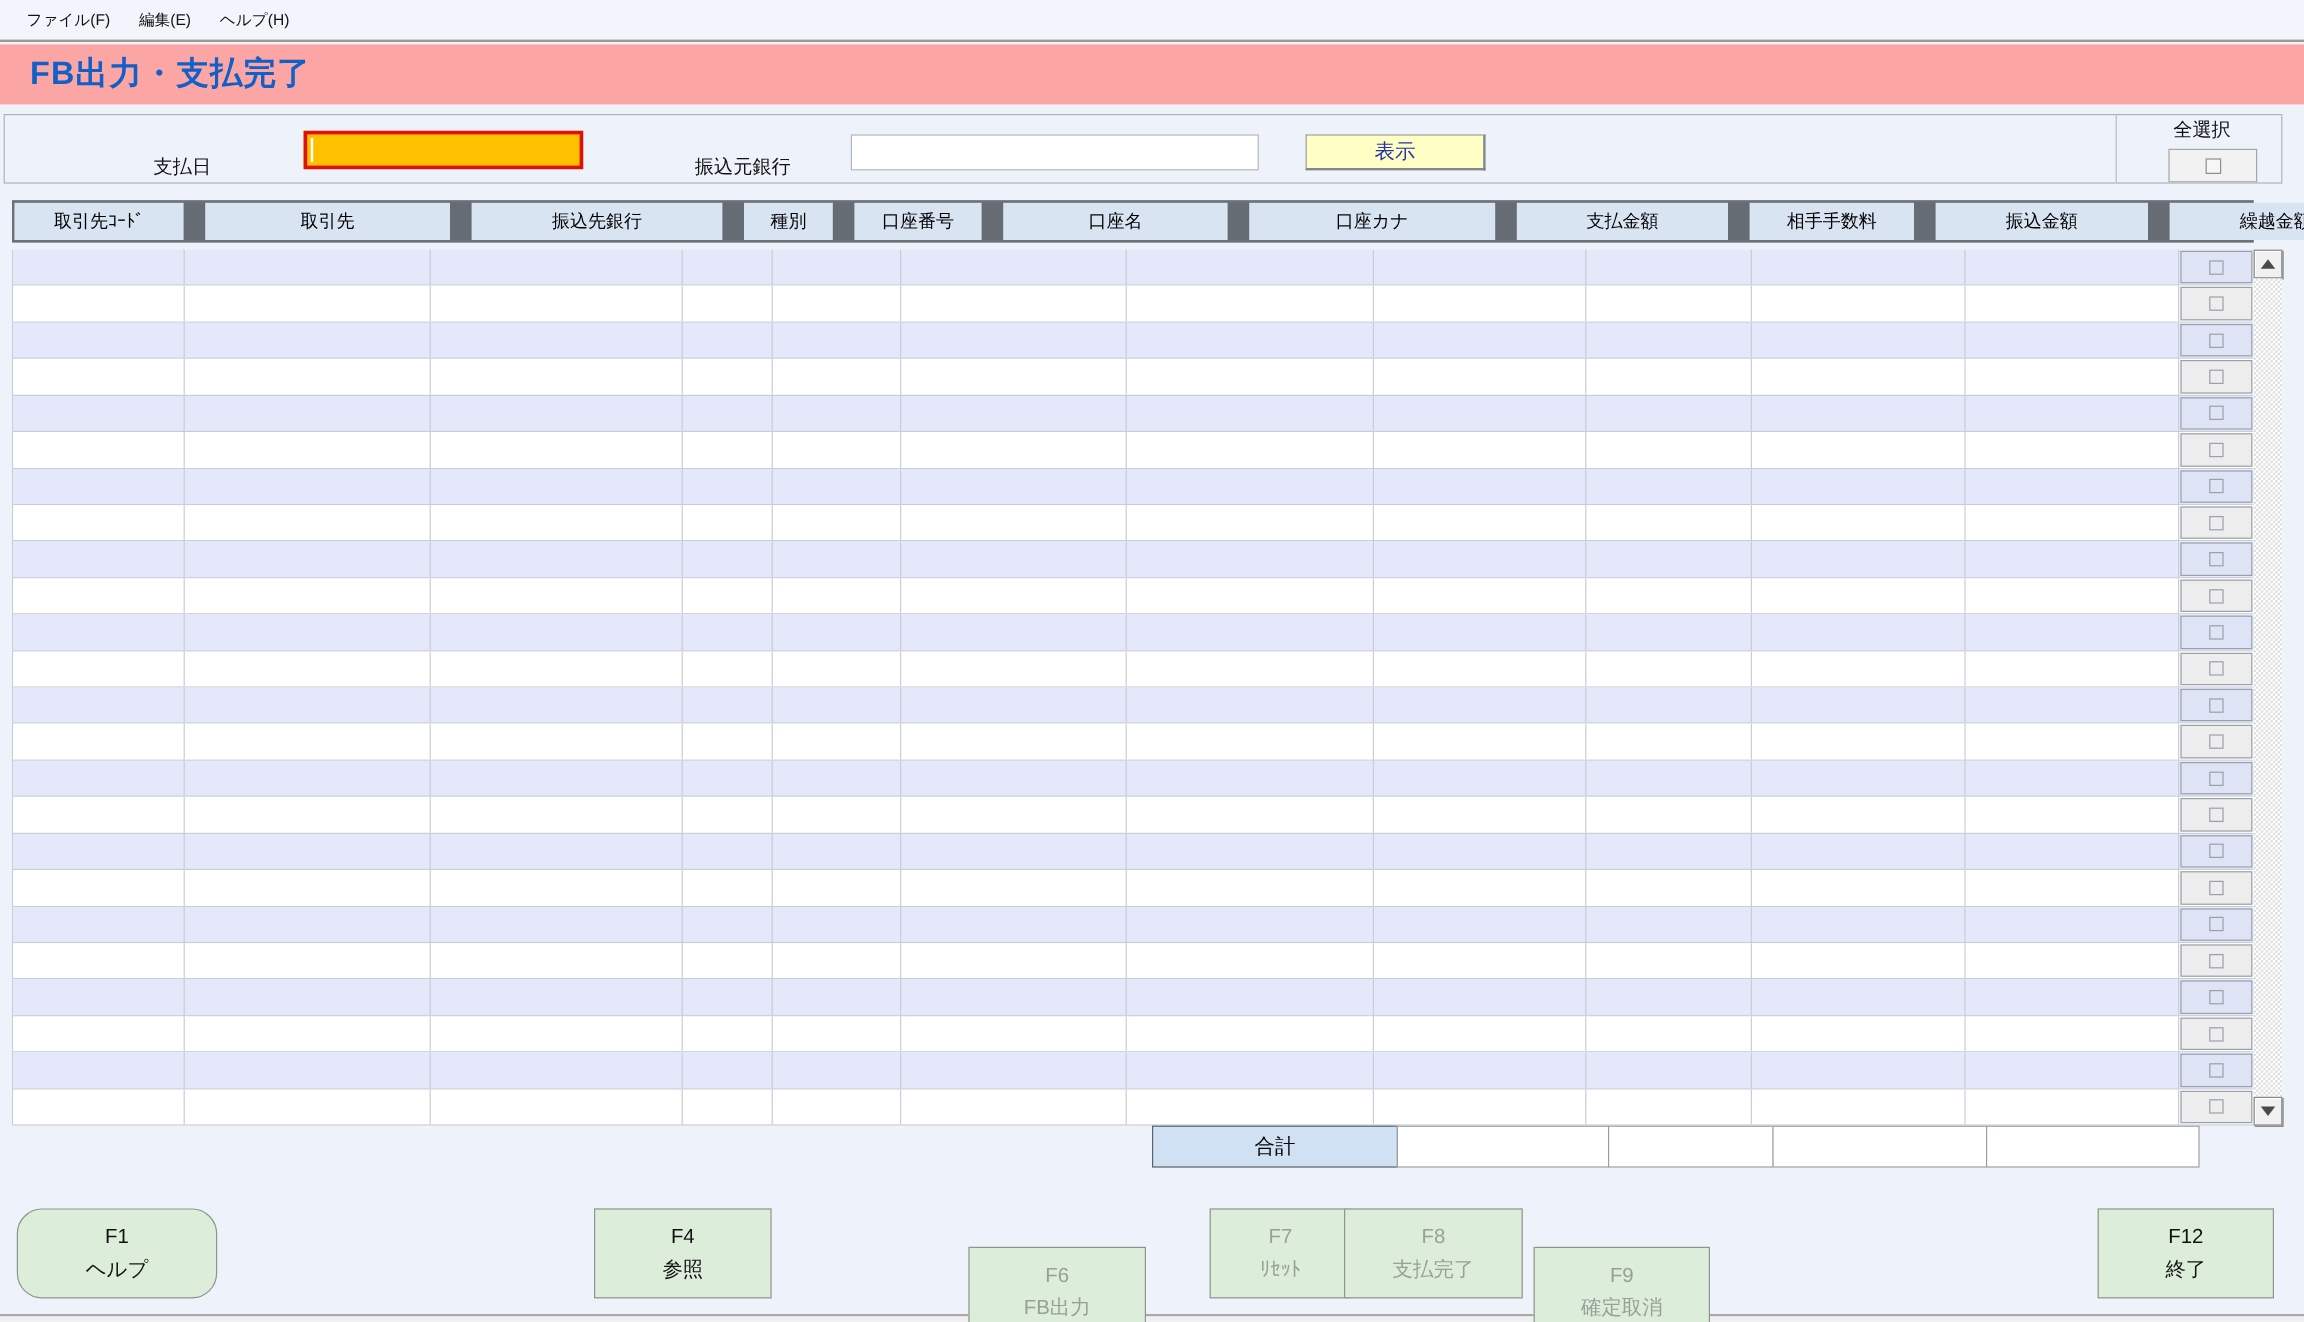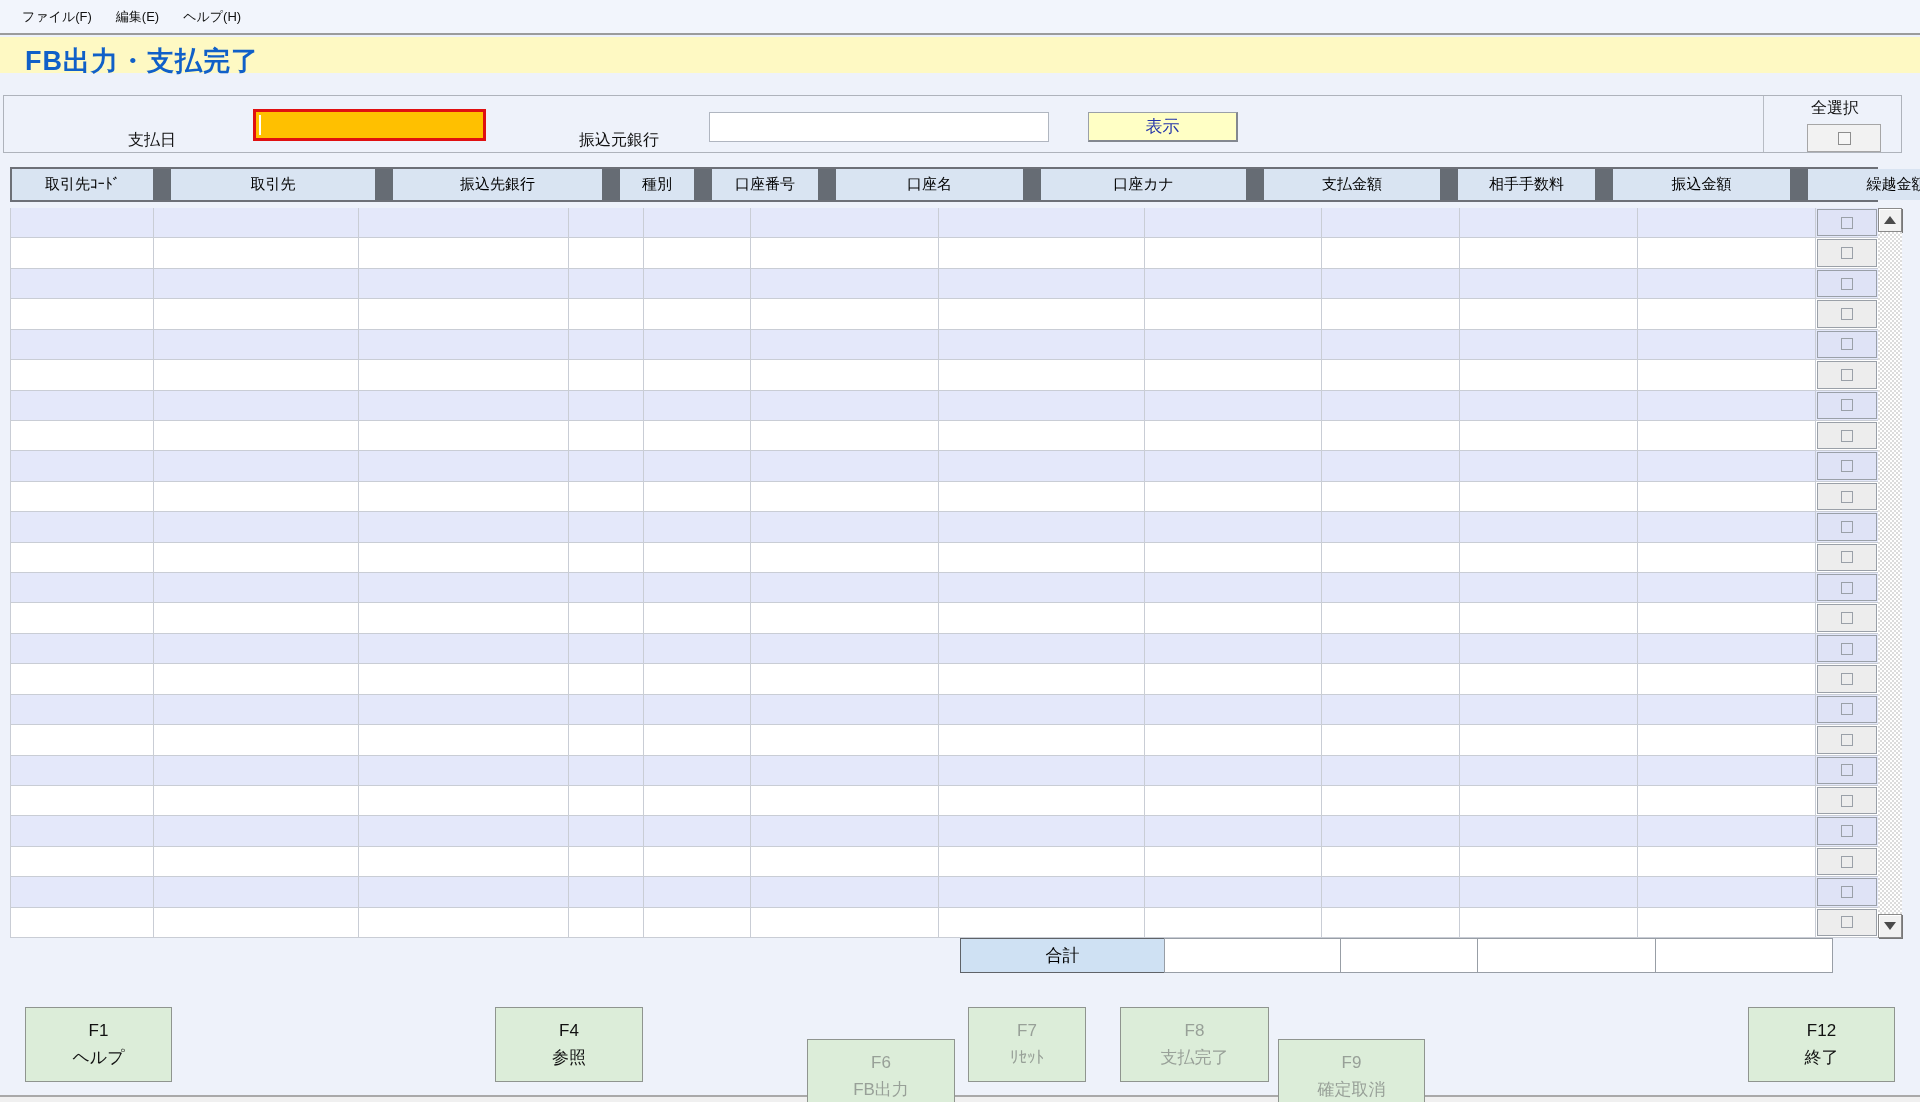--- a/index.html
+++ b/index.html
@@ -9,21 +9,21 @@
     background:#eef2fa; position:relative; overflow:hidden; color:#111;
   }
   
   .menubar {
     position:absolute; left:0; top:0; width:1920px; height:35px;
     background:#f2f5fc; border-bottom:2px solid #9b9b9b;
     display:flex; align-items:center; padding-left:10px;
   }
   .menu-item { font-size:13px; color:#111; padding:0 12px; height:100%; display:flex; align-items:center; cursor:default; }
   
-  .titleband { position:absolute; left:0; top:37px; width:1920px; height:36px; background:#fef9c3; }
+  .titleband { position:absolute; left:0; top:37px; width:1920px; height:50px; background:#fca5a5; }
   .page-title { position:absolute; left:25px; top:6px; font-size:27px; font-weight:bold; color:#1060c8; letter-spacing:1px; }
   
   .filter-panel {
     position:absolute; left:3px; top:95px; width:1899px; height:58px;
     border:1px solid #aeb3bb;
   }
   .filter-label { position:absolute; top:16px; height:56px; line-height:56px; font-size:16px; color:#111; }
   .paydate-label { left:124px; }
   .srcbank-label { left:563px;margin-left:12px; }
   .paydate-input {
@@ -610,33 +610,33 @@
   <div class="total-label">合計</div>
   <div class="total-cell tc-pay"></div>
   <div class="total-cell tc-fee"></div>
   <div class="total-cell tc-trans"></div>
   <div class="total-cell tc-carry"></div>
 </div>
 
 <div class="footer-line"></div>
 <div class="footer-strip"></div>
 <div id="footer-buttons">
-    <div class="fkey-button" style="left: 25px; width: 147px;">
+    <div class="fkey-button" style="left: 14px; width: 167px; border-radius: 21px;">
       <div>F1</div>
       <div>ヘルプ</div>
     </div>
     <div class="fkey-button" style="left: 495px; width: 148px;">
       <div>F4</div>
       <div>参照</div>
     </div>
     <div class="fkey-button disabled" style="left: 807px; width: 148px; margin-top: 32px;">
       <div>F6</div>
       <div>FB出力</div>
     </div>
-    <div class="fkey-button disabled" style="left: 968px; width: 118px;">
+    <div class="fkey-button disabled" style="left: 1008px; width: 118px;">
       <div>F7</div>
       <div>ﾘｾｯﾄ</div>
     </div>
     <div class="fkey-button disabled" style="left: 1120px; width: 149px;">
       <div>F8</div>
       <div>支払完了</div>
     </div>
     <div class="fkey-button disabled" style="left: 1278px; width: 147px; margin-top: 32px;">
       <div>F9</div>
       <div>確定取消</div>

